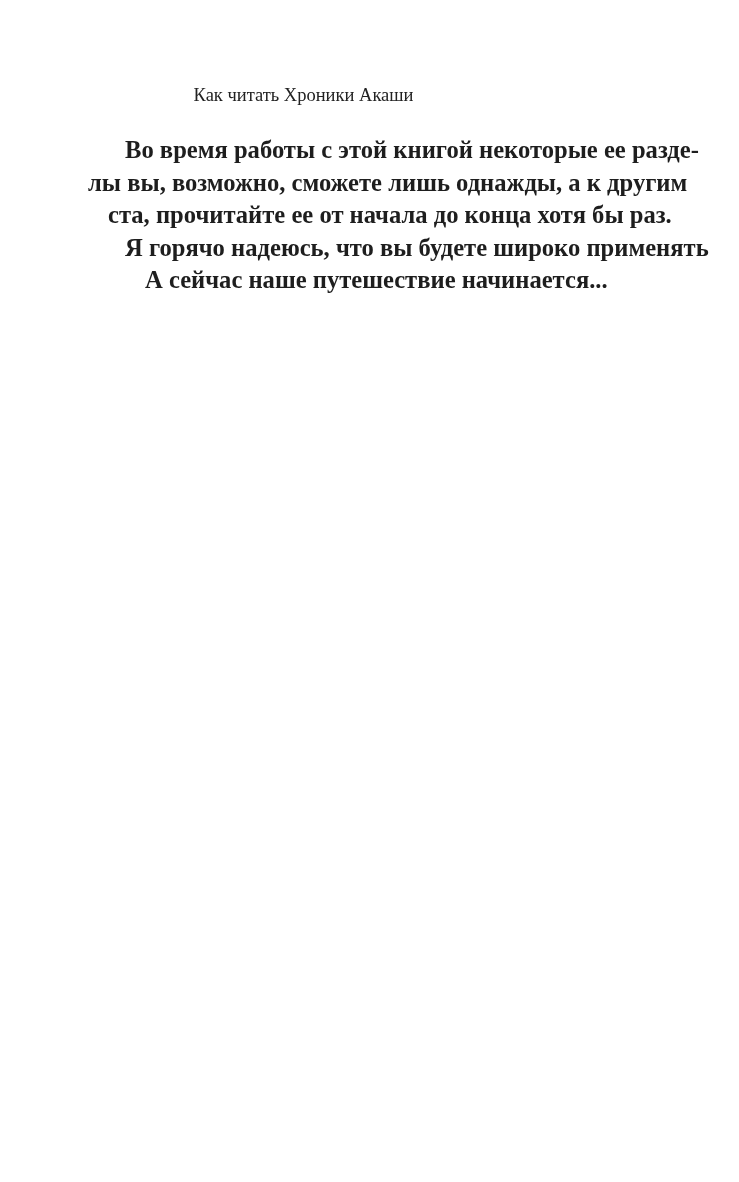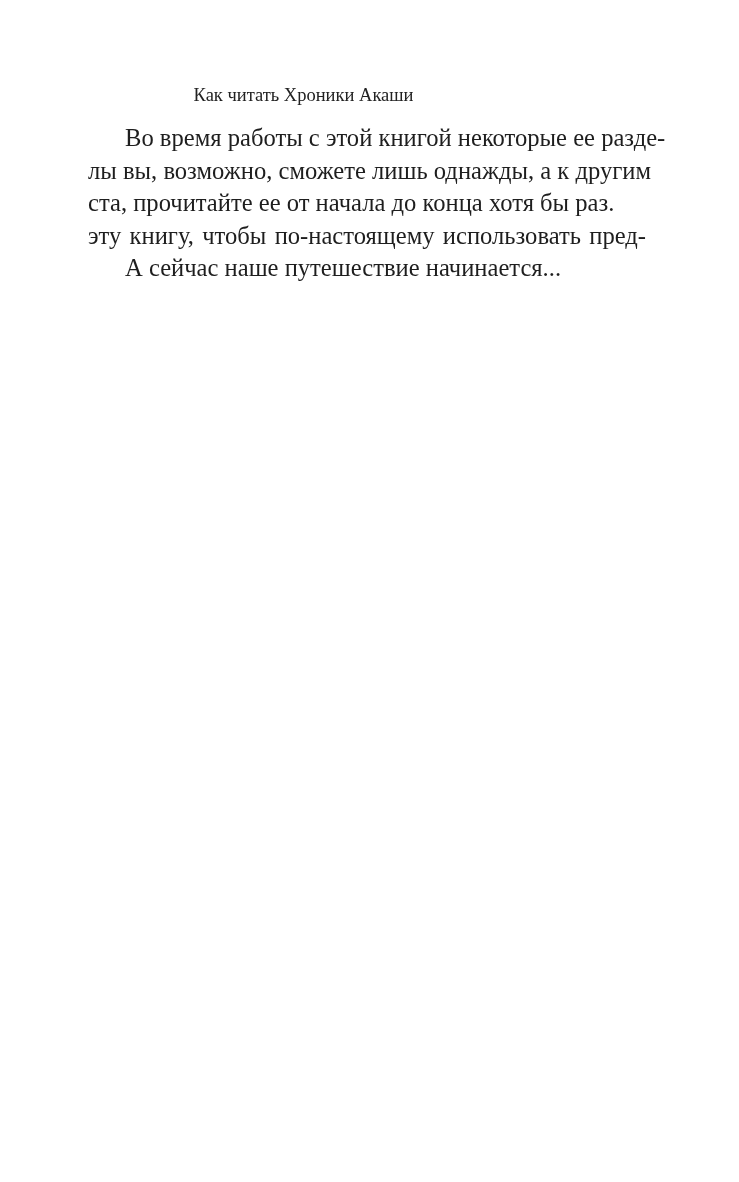--- a/index.html
+++ b/index.html
@@ -20,50 +20,52 @@
     top: 80px;
     left: 0;
     width: 607px;
     text-align: center;
     font-size: 18.5px;
     line-height: 30px;
     color: #222222;
   }
   .body-text {
     position: absolute;
-    top: 122px;
+    top: 134px;
     left: 88px;
     width: 558px;
+    font-weight: bold;
   }
   .line {
     display: block;
     height: 32.5px;
     font-size: 24.6px;
     line-height: 32.5px;
     white-space: nowrap;
     text-align: justify;
     text-align-last: justify;
   }
   .line.indent {
     padding-left: 37px;
   }
   .line.last {
     text-align-last: left;
+    margin-left: 20px;
   }
 </style>
 </head>
 <body>
 
 <div class="running-header">Как читать Хроники Акаши</div>
 
 <div class="body-text">
   <div class="paragraph">
     <span class="line indent">Во время работы с этой книгой некоторые ее разде-</span>
     <span class="line">лы вы, возможно, сможете лишь однажды, а к другим</span>
     <span class="line last">ста, прочитайте ее от начала до конца хотя бы раз.</span>
   </div>
   <div class="paragraph">
-    <span class="line">эту книгу, чтобы по-настоящему использовать пред-</span>
+    <span class="line indent">Я горячо надеюсь, что вы будете широко применять</span>
   </div>
   <div class="paragraph">
     <span class="line indent last">А сейчас наше путешествие начинается...</span>
   </div>
 </div>
 
 </body></html>

